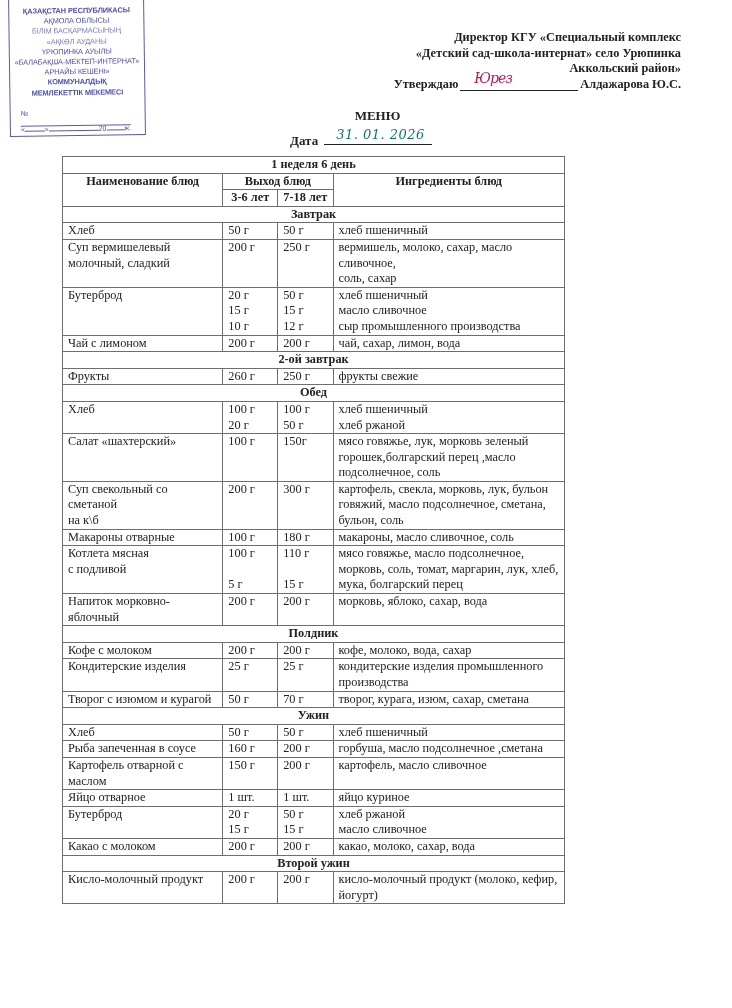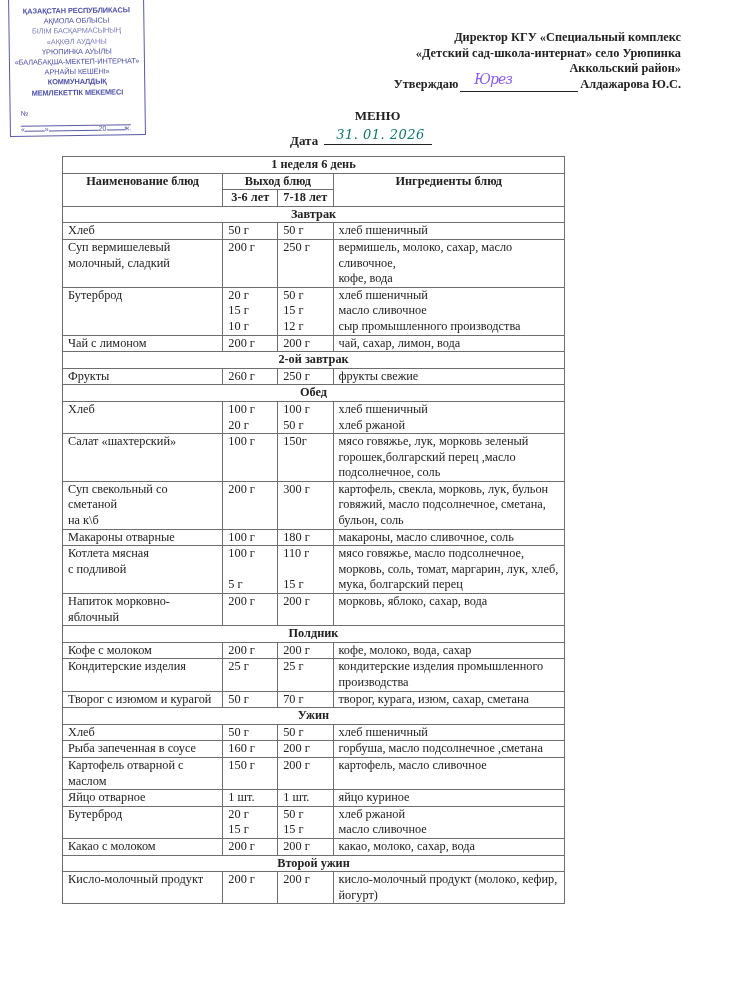--- a/index.html
+++ b/index.html
@@ -14,26 +14,26 @@
     font-size: 7.4px; text-align: center; line-height: 10.2px; padding-top: 9px; box-sizing: border-box;
   }
   .stamp .ln { display: block; white-space: nowrap; letter-spacing: -0.1px; }
   .stamp .ln.bold { font-weight: bold; }
   .stamp .ln.faint { opacity: 0.75; }
   .stamp .field { position: absolute; left: 10px; right: 8px; font-size: 7px; text-align: left; }
   .stamp .field .uline { display: inline-block; border-bottom: 1px solid #5a5aa8; height: 7px; vertical-align: baseline; }
   .header-right {
     position: absolute; right: 51px; top: 30px; text-align: right; font-weight: bold; font-size: 12.3px; line-height: 15.5px;
   }
-  .approve-line { display: flex; justify-content: flex-end; align-items: flex-end; }
+  .approve-line { display: flex; justify-content: flex-end; align-items: center; }
   .sign-line {
     display: inline-block; width: 118px; border-bottom: 1px solid #222; height: 13px; position: relative; margin: 0 2px;
   }
   .signature {
-    position: absolute; left: 14px; top: -6px; color: #8b5cf6; font-family: "DejaVu Serif", serif; font-style: italic;
+    position: absolute; left: 14px; top: -6px; color: #be185d; font-family: "DejaVu Serif", serif; font-style: italic;
     font-size: 14px; font-weight: normal; letter-spacing: -1px;
   }
   .menu-title {
     position: absolute; left: 0; right: 0; top: 108px; text-align: center; font-weight: bold; font-size: 13px;
     padding-left: 23px;
   }
   .date-line {
     position: absolute; left: 290px; top: 130px; font-weight: bold; font-size: 13px; display: flex; align-items: baseline;
   }
   .date-field {
@@ -143,21 +143,21 @@
           <span>молочный, сладкий</span>
         </td>
         <td class="multi">
           <span>200 г</span>
         </td>
         <td class="multi">
           <span>250 г</span>
         </td>
         <td class="multi">
           <span>вермишель, молоко, сахар, масло сливочное,</span>
-          <span>кофе, вода</span>
+          <span>соль, сахар</span>
         </td>
       </tr>
       <tr>
         <td class="multi">
           <span>Бутерброд</span>
         </td>
         <td class="multi">
           <span>20 г</span>
           <span>15 г</span>
           <span>10 г</span>

